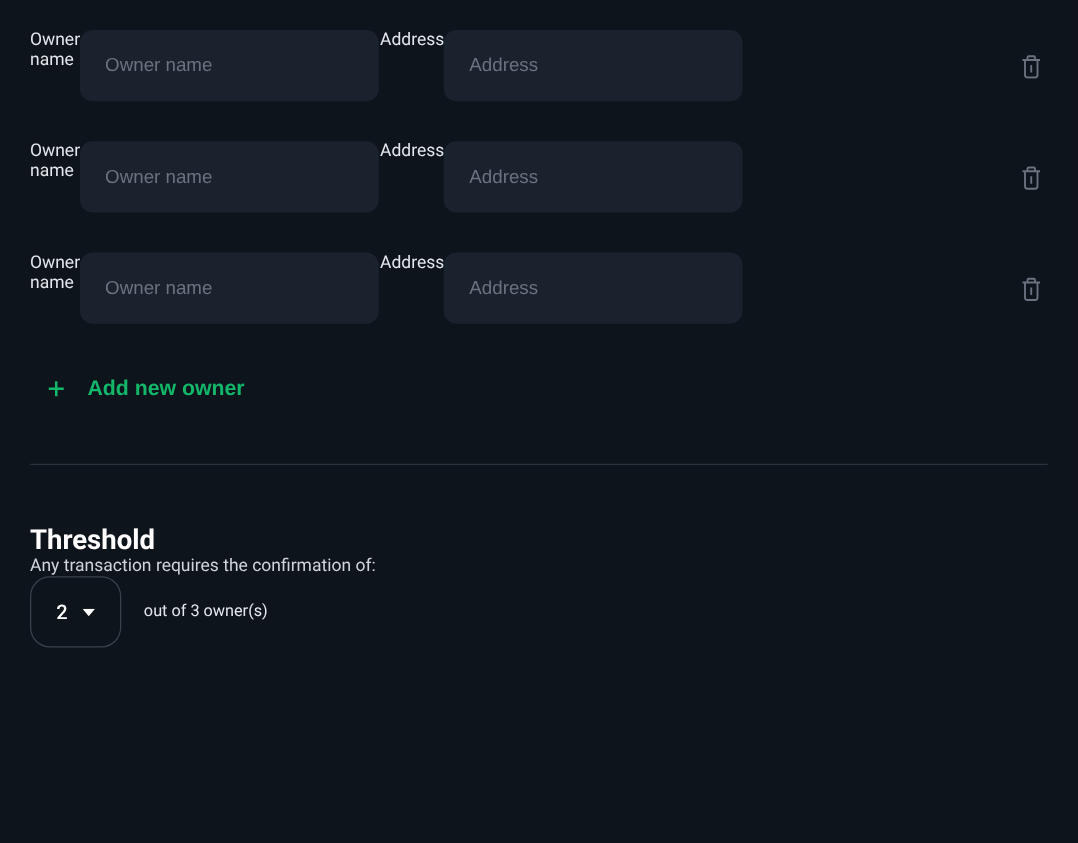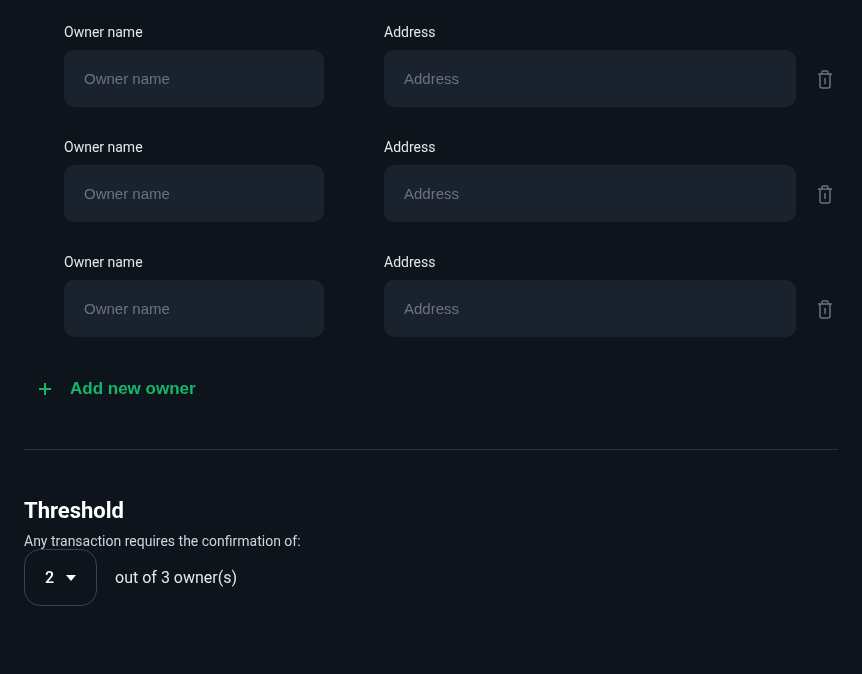--- a/index.html
+++ b/index.html
@@ -17,22 +17,21 @@
       overflow: hidden;
     }
     .owner-row {
       display: flex;
       gap: 20px;
       margin-bottom: 32px;
       align-items: flex-end;
     }
     .field-group {
       display: flex;
-      flex-direction: column;
-      margin-left: 40px;
+      flex-direction: row;
     }
     .field-group.name {
       width: 260px;
     }
     .field-group.address {
       flex: 1;
     }
     .field-label {
       font-size: 14px;
       color: #e4e7ec;
@@ -91,21 +90,20 @@
     .divider {
       border: none;
       border-top: 1px solid #2a323c;
       margin-top: 40px;
       margin-bottom: 48px;
     }
     .threshold-title {
       font-size: 22px;
       font-weight: 700;
       color: #ffffff;
-      margin-bottom: 10px;
     }
     .threshold-desc {
       font-size: 14px;
       color: #d0d5dd;
     }
     .threshold-row {
       display: flex;
       align-items: center;
       gap: 18px;
     }
@@ -124,21 +122,21 @@
       font-size: 16px;
       font-weight: 500;
     }
     .caret-icon {
       width: 10px;
       height: 6px;
       fill: #ffffff;
     }
     .threshold-suffix {
       color: #e4e7ec;
-      font-size: 16px;
+      font-size: 13px;
     }
   </style>
 </head>
 <body>
 
 <div class="owner-row">
   <div class="field-group name">
     <label class="field-label">Owner name</label>
     <input class="field-input" type="text" placeholder="Owner name" style="">
   </div>

